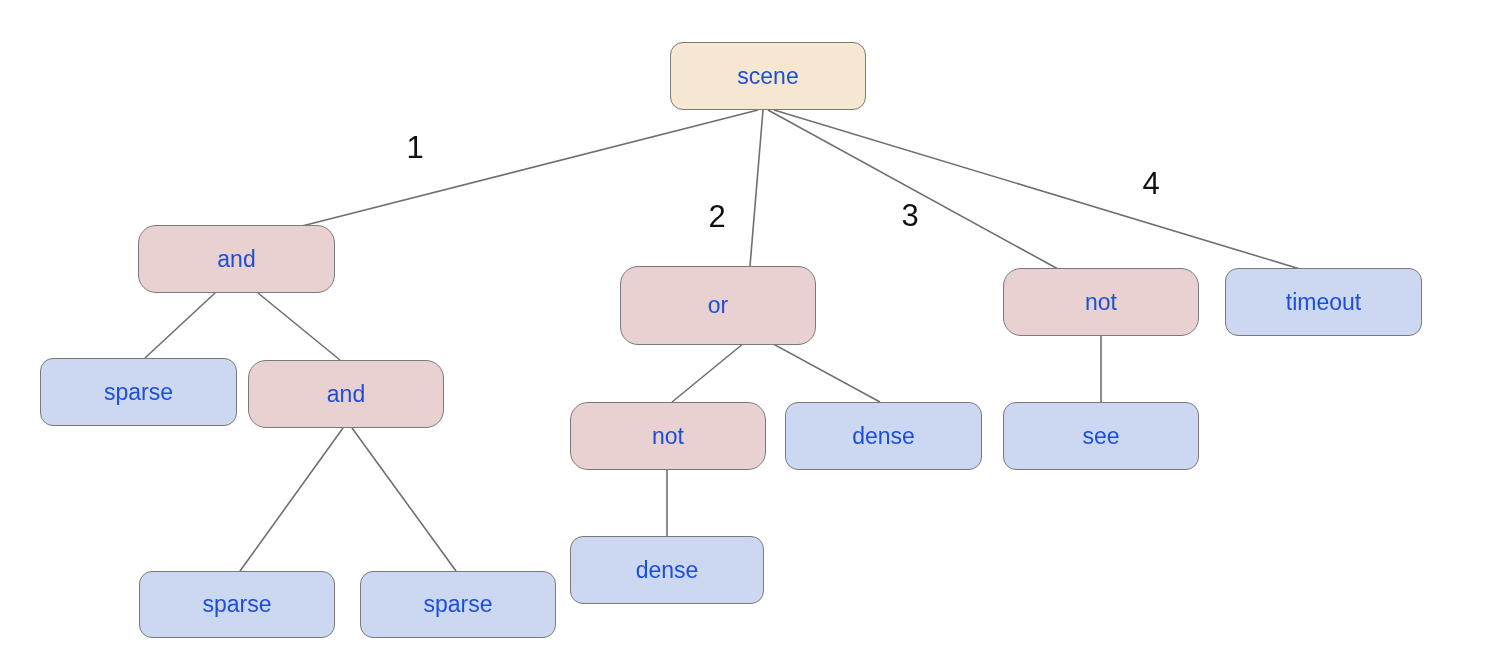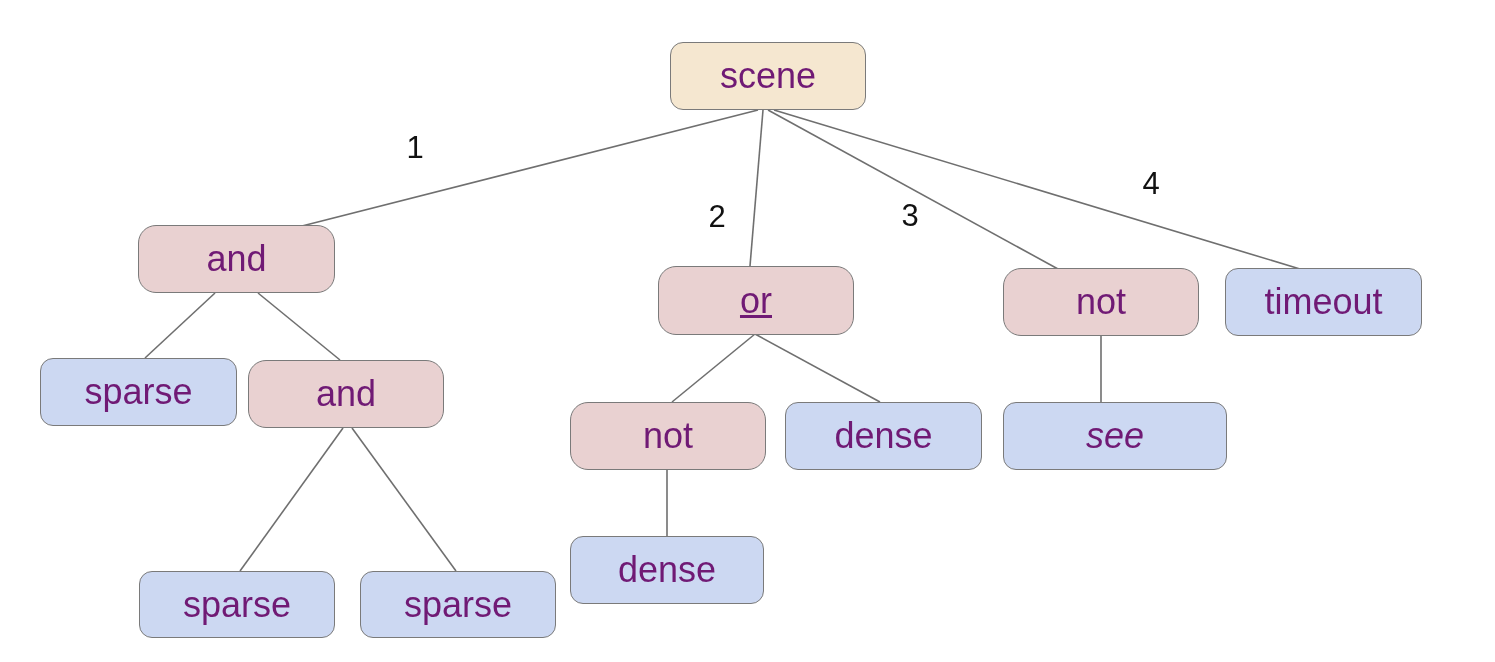--- a/index.html
+++ b/index.html
@@ -14,22 +14,22 @@
   .edges { position: absolute; left: 0; top: 0; width: 1495px; height: 662px; }
   .edges line { stroke: var(--edge-line, #6f6f6f); stroke-width: 1.6; }
   .node {
     position: absolute;
     box-sizing: border-box;
     border: 1.6px solid var(--node-border, #7a7a7a);
     border-radius: 13px;
     display: flex;
     align-items: center;
     justify-content: center;
-    font-size: 36px;
-    color: #701a75;
+    font-size: 23px;
+    color: #1d4ed8;
     white-space: nowrap;
   }
   .node.root     { background: var(--root-fill, #f5e7d0); }
   .node.operator { background: var(--operator-fill, #e9d1d1); border-radius: 18px; }
   .node.leaf     { background: var(--leaf-fill, #ccd8f2); }
   .edge-label {
     position: absolute;
     transform: translate(-50%, -50%);
     font-size: 31px;
     color: var(--edge-label-color, #111111);
@@ -51,28 +51,28 @@
     <line x1="343" y1="428" x2="240" y2="571"></line>
     <line x1="352" y1="428" x2="456" y2="571"></line>
     <line x1="755" y1="334" x2="672" y2="402"></line>
     <line x1="755" y1="334" x2="880" y2="402"></line>
     <line x1="667" y1="470" x2="667" y2="536"></line>
     <line x1="1101" y1="336" x2="1101" y2="402"></line>
   </svg>
 
   <div class="node root" style="left:670px;  top:42px;  width:196px; height:68px;">scene</div>
   <div class="node operator" style="left:138px;  top:225px; width:197px; height:68px;">and</div>
-  <div class="node operator" style="left:658px;  top:266px; width:196px; height:69px;text-decoration:underline;">or</div>
+  <div class="node operator" style="left:620px;  top:266px; width:196px; height:79px;">or</div>
   <div class="node operator" style="left:1003px; top:268px; width:196px; height:68px;">not</div>
   <div class="node leaf" style="left:1225px; top:268px; width:197px; height:68px;">timeout</div>
   <div class="node leaf" style="left:40px;   top:358px; width:197px; height:68px;">sparse</div>
   <div class="node operator" style="left:248px;  top:360px; width:196px; height:68px;">and</div>
   <div class="node operator" style="left:570px;  top:402px; width:196px; height:68px;">not</div>
   <div class="node leaf" style="left:785px;  top:402px; width:197px; height:68px;">dense</div>
-  <div class="node leaf" style="left:1003px; top:402px; width:224px; height:68px;font-style:italic;">see</div>
+  <div class="node leaf" style="left:1003px; top:402px; width:196px; height:68px;">see</div>
   <div class="node leaf" style="left:570px;  top:536px; width:194px; height:68px;">dense</div>
   <div class="node leaf" style="left:139px;  top:571px; width:196px; height:67px;">sparse</div>
   <div class="node leaf" style="left:360px;  top:571px; width:196px; height:67px;">sparse</div>
 
   <div class="edge-label" style="left:415px;  top:147px;">1</div>
   <div class="edge-label" style="left:717px;  top:216px;">2</div>
   <div class="edge-label" style="left:910px;  top:215px;">3</div>
   <div class="edge-label" style="left:1151px; top:183px;">4</div>
 
 </div>

